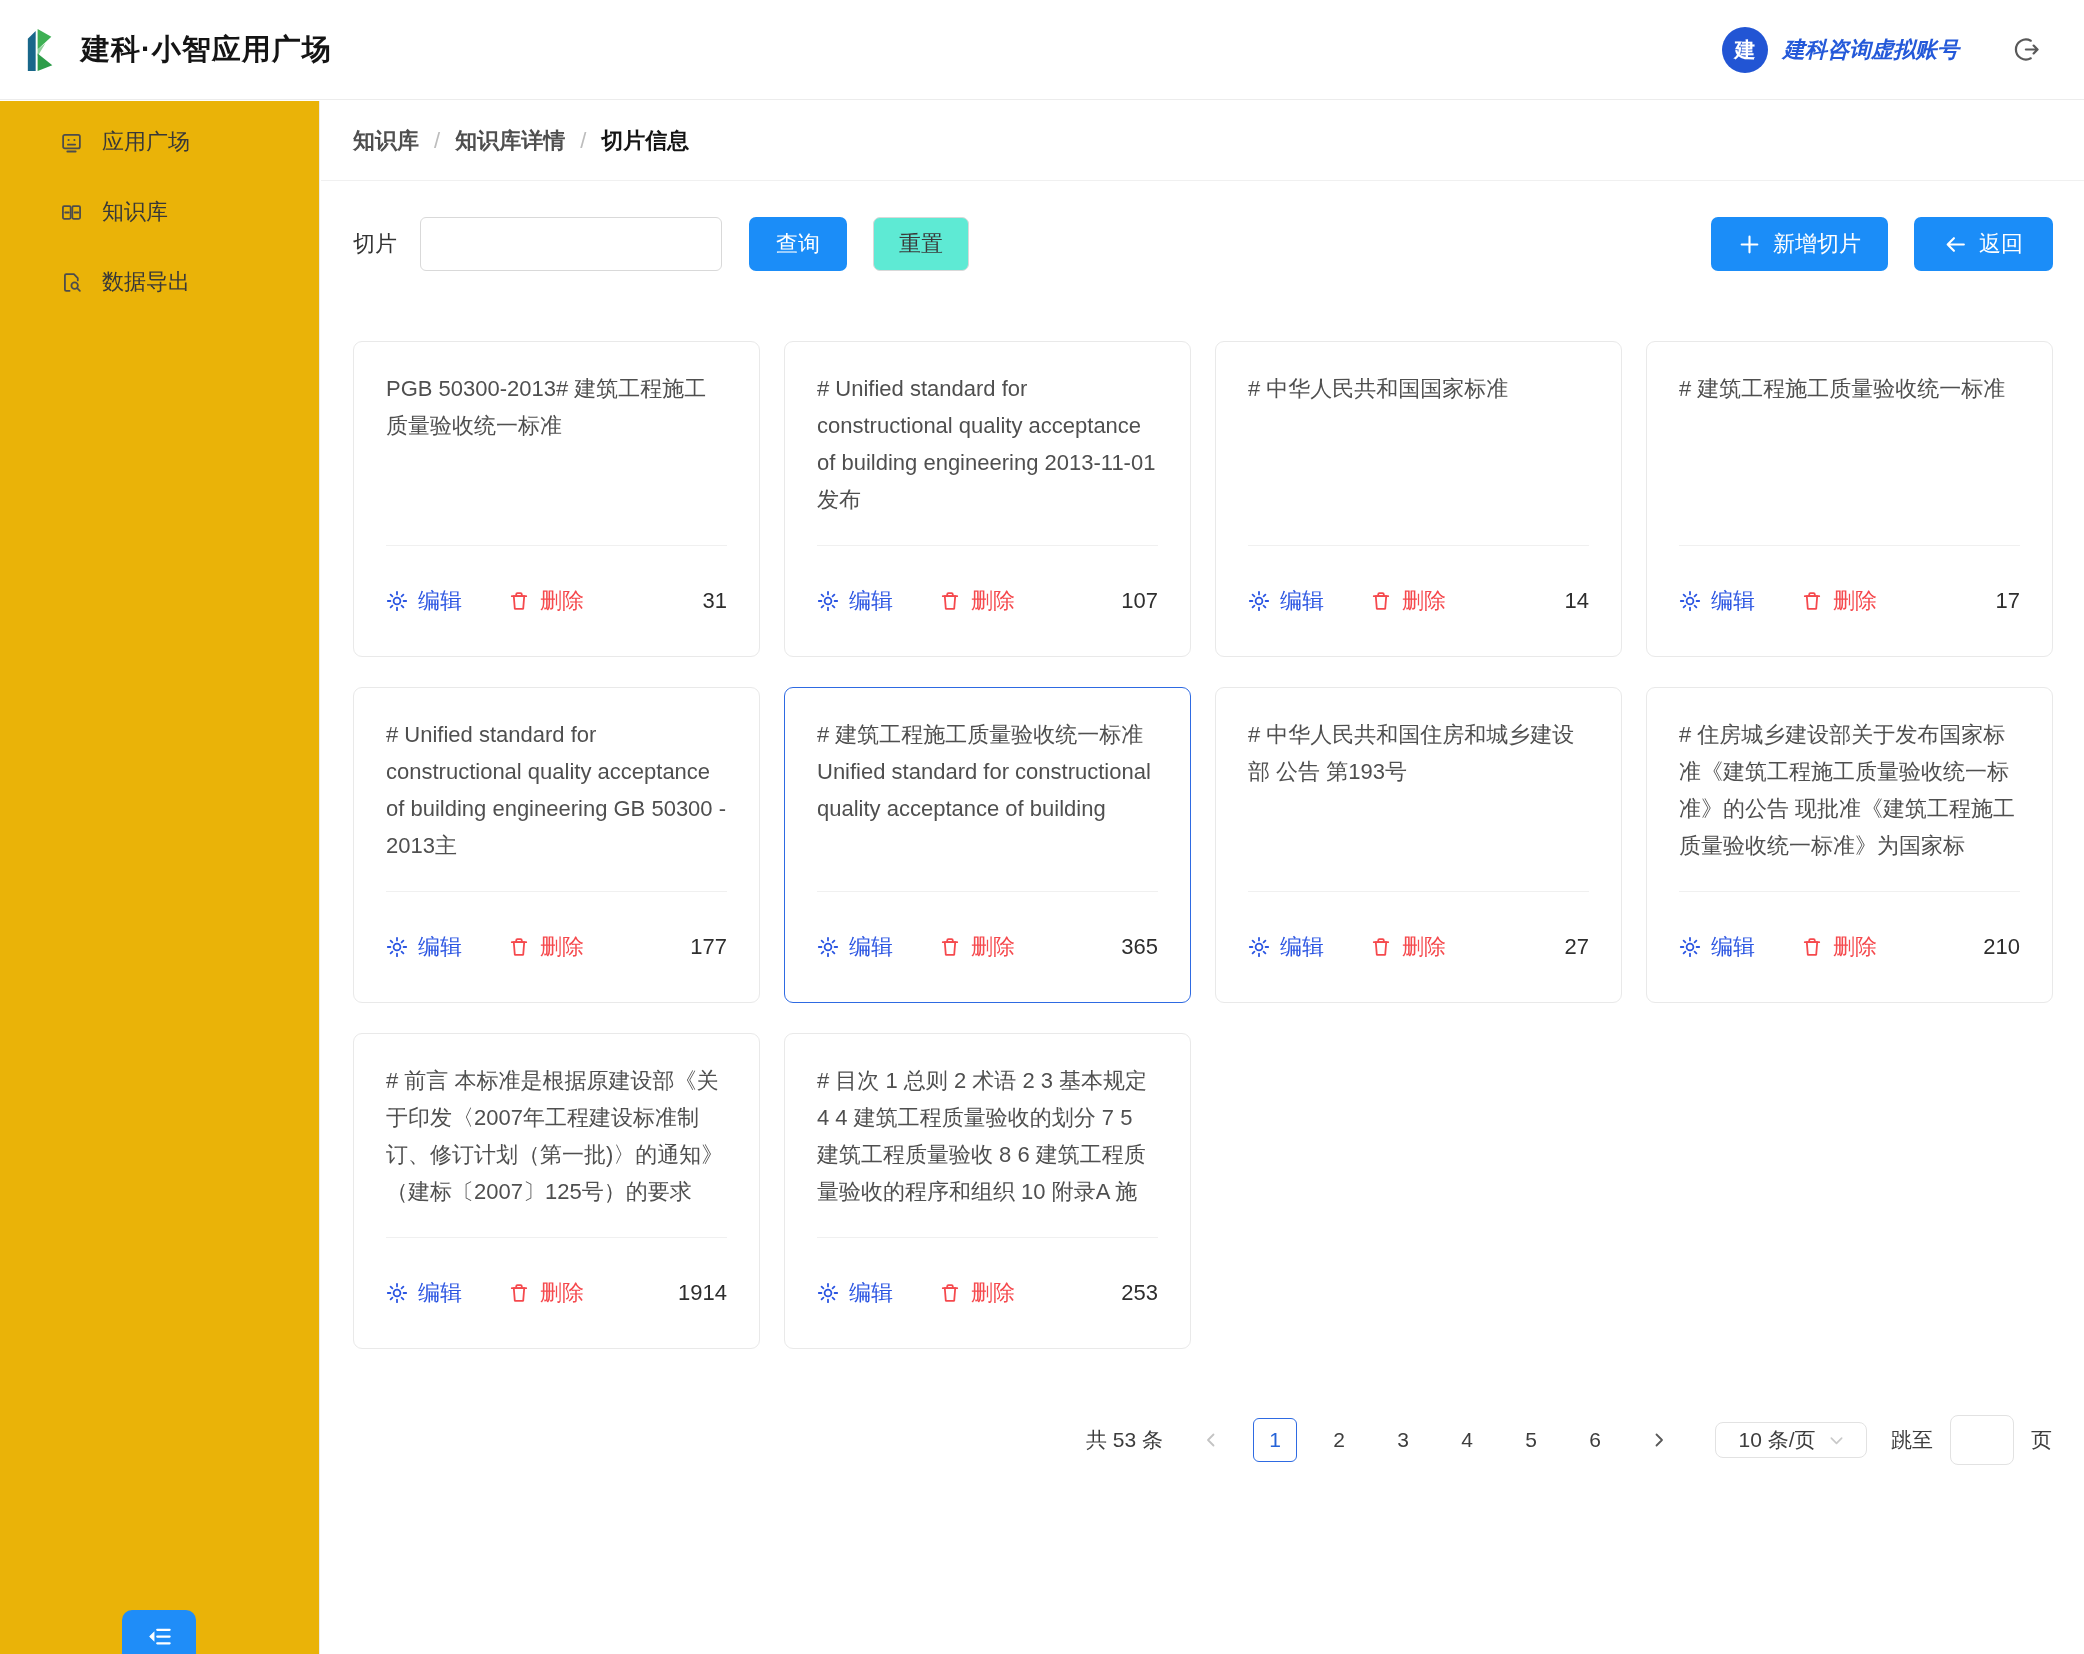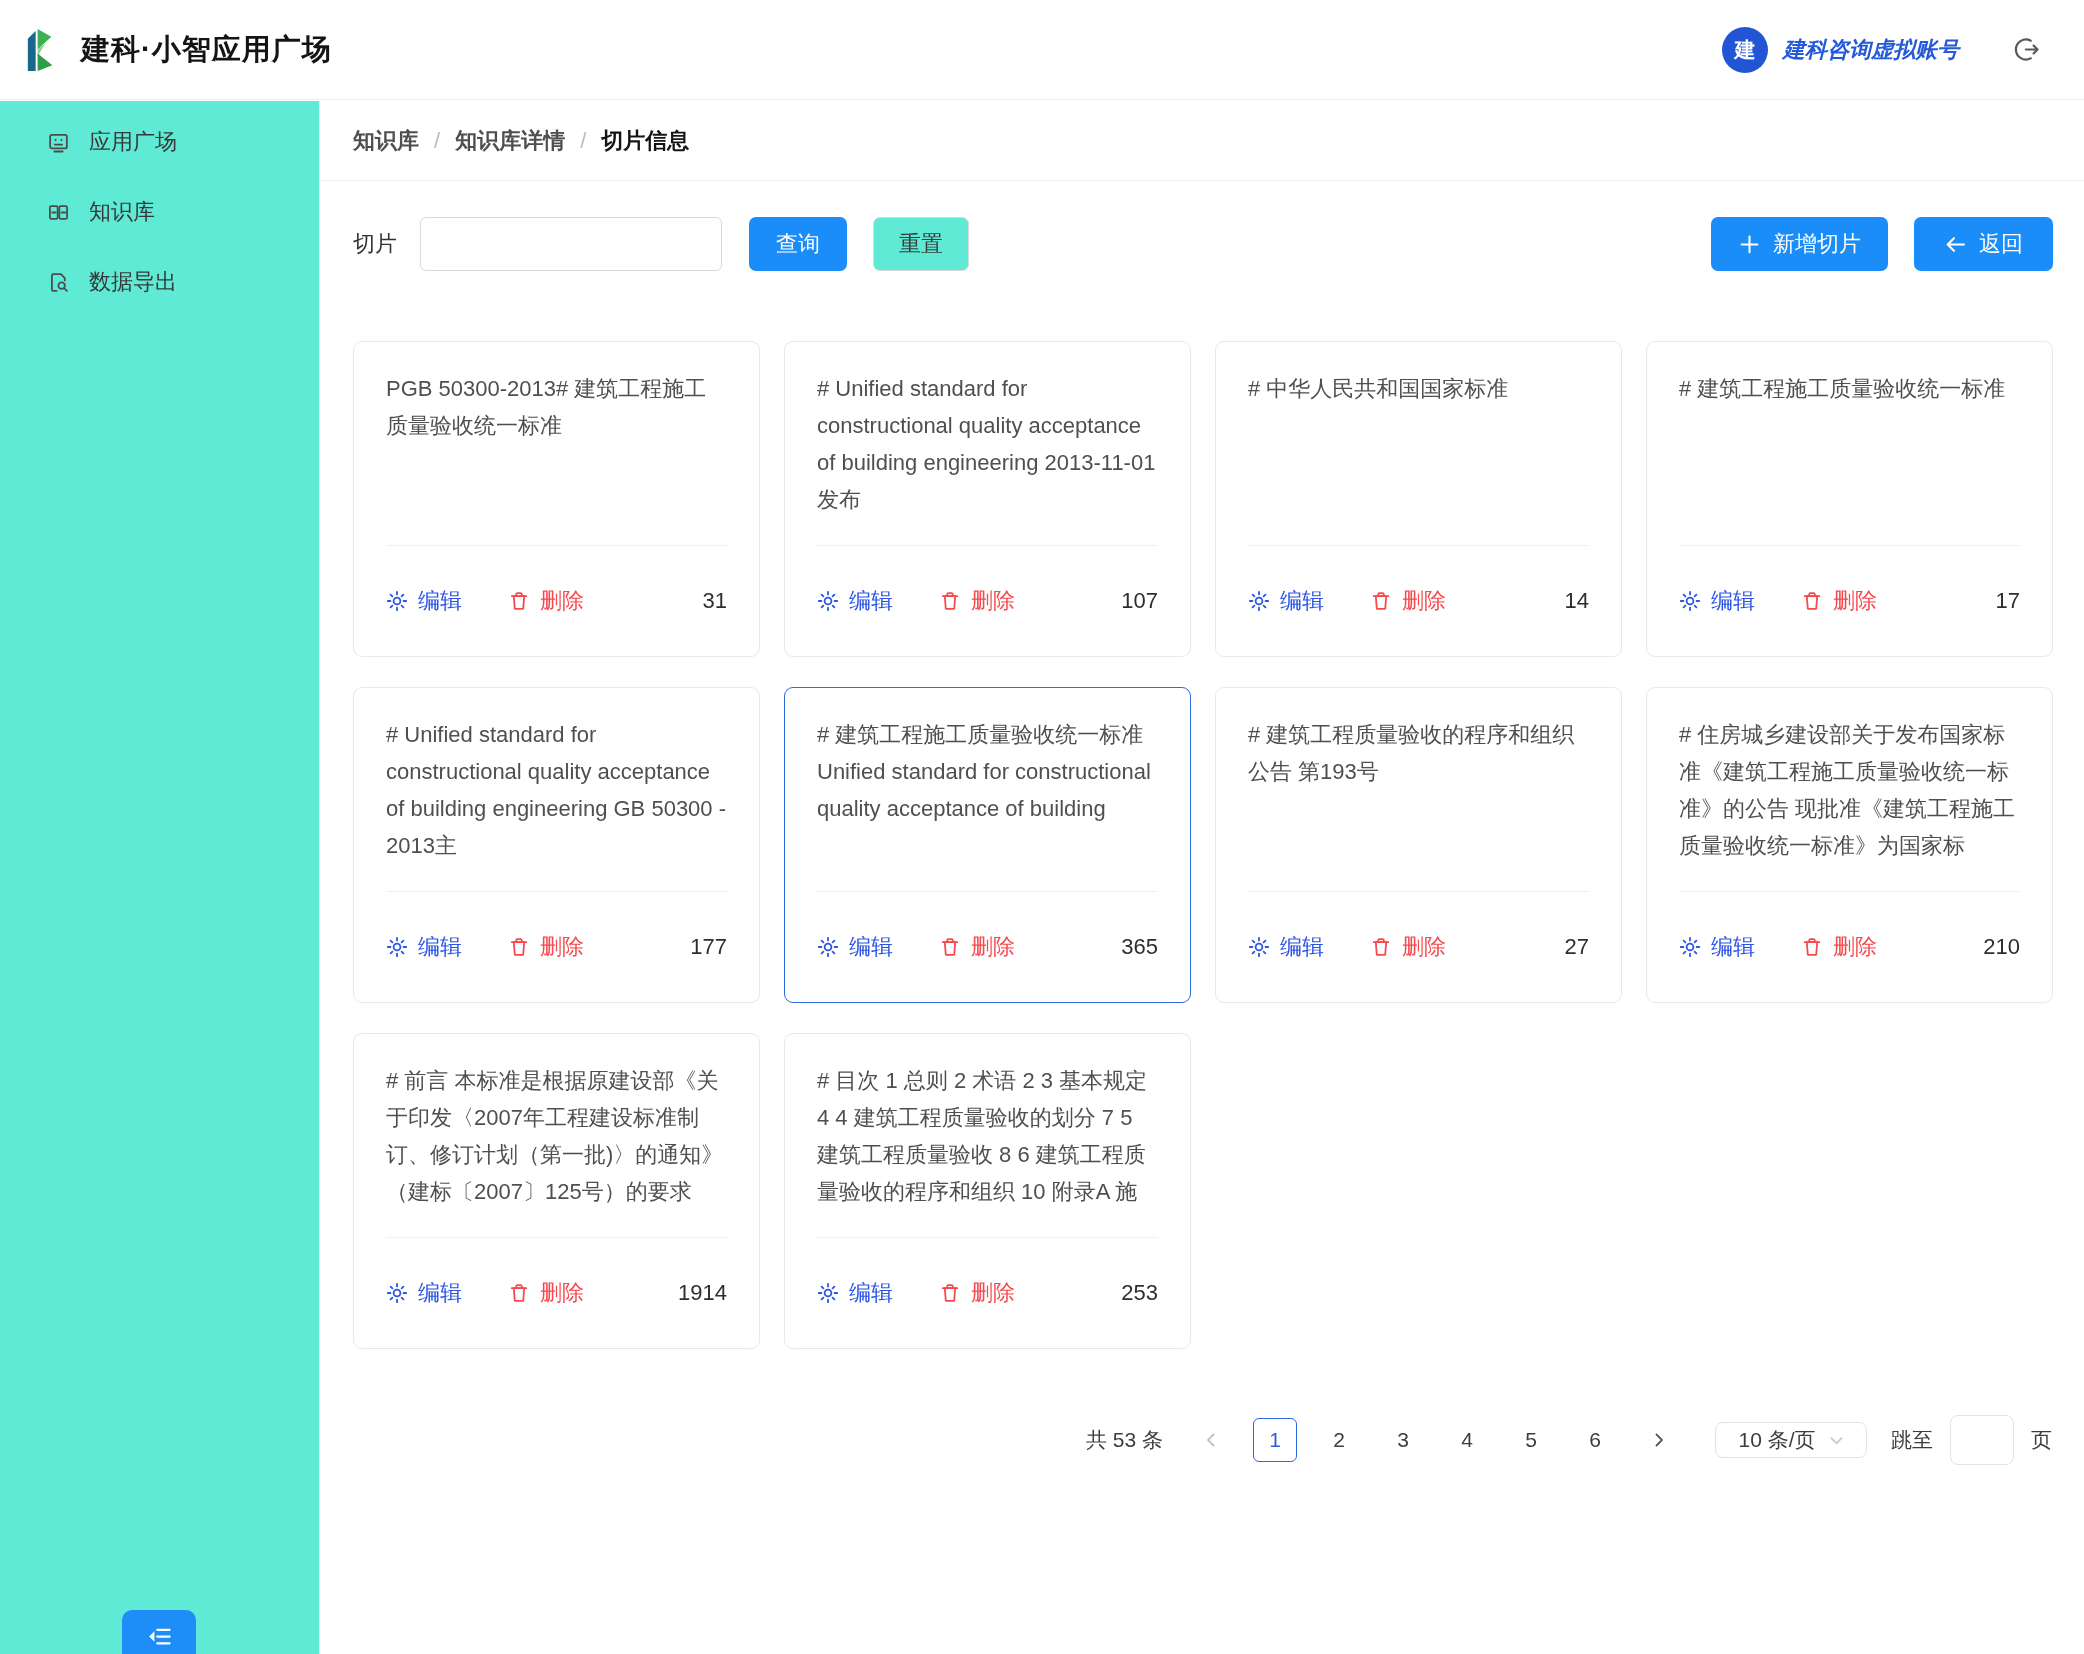--- a/index.html
+++ b/index.html
@@ -24,21 +24,21 @@
     width: 46px; height: 46px; border-radius: 50%; background: #2255d4; color: #fff;
     font-size: 21px; font-weight: 600; display: flex; align-items: center; justify-content: center;
   }
   .account-name { color: #2459d9; font-size: 22px; font-weight: 700; margin-left: 15px; cursor: pointer; font-style: italic; }
   .logout-btn { margin-left: 54px; color: #595959; width: 27px; height: 27px; cursor: pointer; }
   .logout-btn svg { width: 27px; height: 27px; }
 
   
   .sidebar {
     position: absolute; top: 101px; left: 0; bottom: 0; width: 320px;
-    background: #5eead4; border-right: 1px solid #ececec; padding-top: 12px; overflow: hidden;
+    background: #eab308; border-right: 1px solid #ececec; padding-top: 12px; overflow: hidden; padding-left: 13px;
   }
   .side-item {
     height: 58px; margin-bottom: 12px; display: flex; align-items: center;
     padding-left: 47px; cursor: pointer; font-size: 22px; color: #383838;
   }
   .side-item .icon { width: 23px; height: 23px; color: #4c4c4c; margin-right: 19px; }
   .collapse-btn {
     position: absolute; left: 122px; bottom: -16px; width: 74px; height: 60px;
     background: #1f8df8; border-radius: 10px; display: flex; justify-content: center;
     padding-top: 13px; cursor: pointer; color: #fff;
@@ -388,21 +388,21 @@
           <svg class="icon">
               <use href="#i-trash"></use>
             </svg>
           <span>删除</span>
         </button>
         <span class="count">365</span>
       </div>
     </div>
 
     <div class="card">
-      <div class="card-text"># 建筑工程质量验收的程序和组织 公告 第193号</div>
+      <div class="card-text"># 中华人民共和国住房和城乡建设部 公告 第193号</div>
       <div class="card-divider"></div>
       <div class="card-footer">
         <button class="link edit">
           <svg class="icon">
               <use href="#i-gear"></use>
             </svg>
           <span>编辑</span>
         </button>
         <button class="link del">
           <svg class="icon">

